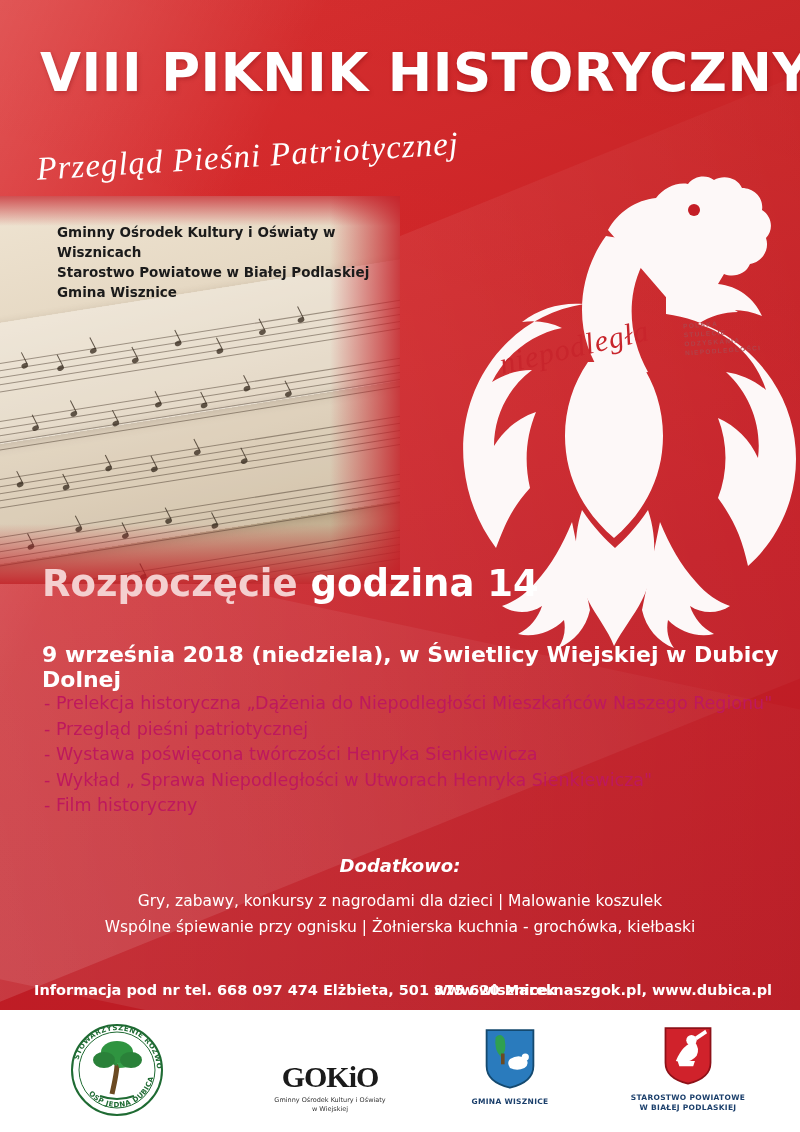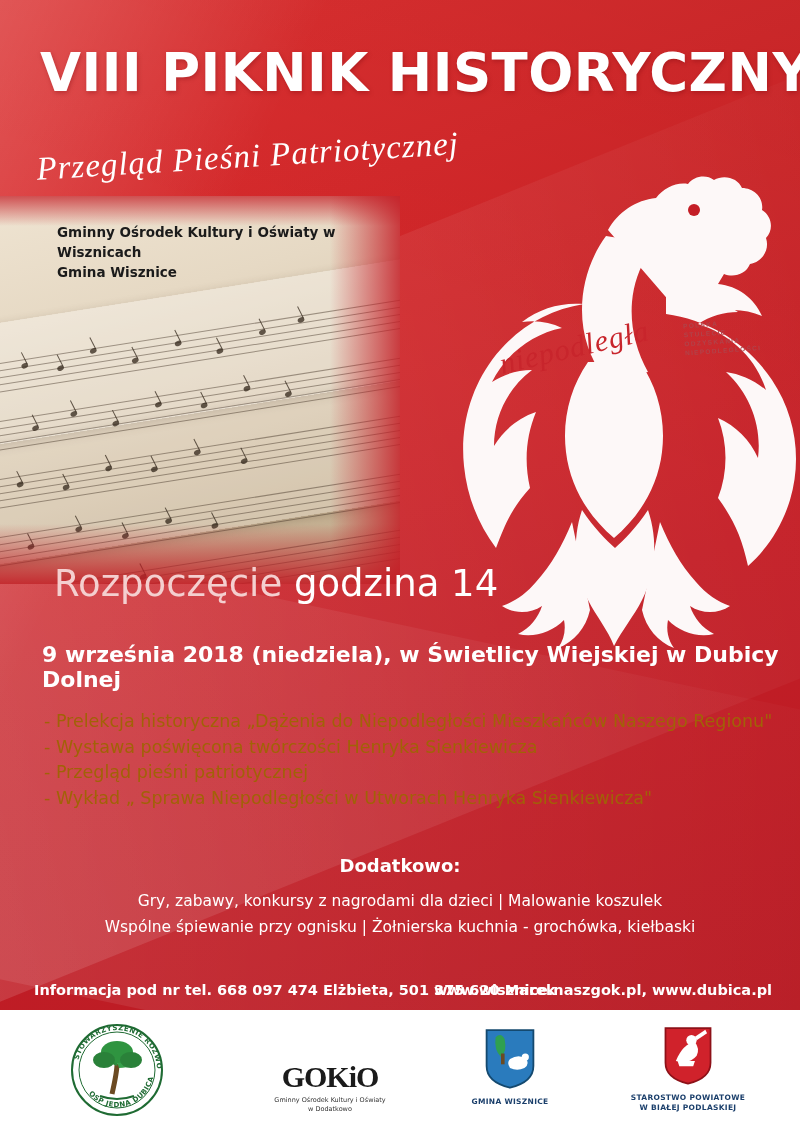--- a/index.html
+++ b/index.html
@@ -186,58 +186,59 @@
     color: #1b1b1b;
     font-size: 13.5px;
     font-weight: bold;
     line-height: 20px;
     font-family: "DejaVu Sans", sans-serif;
   }
 
   
   .start-line {
     position: absolute;
-    left: 54px; top: 562px;
+    left: 42px; top: 562px;
     font-size: 37px;
-    font-weight: normal;
+    font-weight: bold;
     font-family: "DejaVu Sans", sans-serif;
     color: #ffffff;
   }
   .start-line .light { color: #f4cfcf; }
 
   .date-line {
     position: absolute;
     left: 42px; top: 642px;
     font-size: 22px;
     font-weight: bold;
     color: #ffffff;
     font-family: "DejaVu Sans", sans-serif;
   }
 
   
   .program {
     position: absolute;
-    left: 44px; top: 709px;
+    left: 44px; top: 691px;
     width: 730px;
-    color: #a16207;
+    color: #be185d;
     font-size: 17.5px;
     line-height: 25.5px;
     font-family: "DejaVu Sans", sans-serif;
   }
 
   
   .extra-title {
     position: absolute;
     left: 0; top: 855px;
     width: 800px;
     text-align: center;
     font-size: 18px;
     font-weight: bold;
     color: #ffffff;
     font-family: "DejaVu Sans", sans-serif;
+    font-style: italic;
   }
   .extra-lines {
     position: absolute;
     left: 0; top: 888px;
     width: 800px;
     text-align: center;
     color: #ffffff;
     font-size: 15.5px;
     line-height: 26px;
     font-family: "DejaVu Sans", sans-serif;
@@ -410,35 +411,37 @@
     <div>POLSKA</div>
     <div>STULECIE ODZYSKANIA</div>
     <div>NIEPODLEGŁOŚCI</div>
   </div>
 
   <div class="title-main">VIII PIKNIK HISTORYCZNY</div>
   <div class="title-sub">Przegląd Pieśni Patriotycznej</div>
 
   <div class="organizers">
     <div>Gminny Ośrodek Kultury i Oświaty w Wisznicach</div>
+    <div>Starostwo Powiatowe w Białej Podlaskiej</div>
     <div>Gmina Wisznice</div>
   </div>
 
   <div class="start-line">
     <span class="light">Rozpoczęcie</span>
     <span>godzina 14</span>
   </div>
 
   <div class="date-line">9 września 2018 (niedziela), w Świetlicy Wiejskiej w Dubicy Dolnej</div>
 
   <div class="program">
     <div>- Prelekcja historyczna „Dążenia do Niepodległości Mieszkańców Naszego Regionu"</div>
+    <div>- Przegląd pieśni patriotycznej</div>
     <div>- Wystawa poświęcona twórczości Henryka Sienkiewicza</div>
-    <div>- Przegląd pieśni patriotycznej</div>
     <div>- Wykład „ Sprawa Niepodległości w Utworach Henryka Sienkiewicza"</div>
+    <div>- Film historyczny</div>
   </div>
 
   <div class="extra-title">Dodatkowo:</div>
   <div class="extra-lines">
     <div>Gry, zabawy, konkursy z nagrodami dla dzieci  |  Malowanie koszulek</div>
     <div>Wspólne śpiewanie przy ognisku  |  Żołnierska kuchnia - grochówka, kiełbaski</div>
   </div>
 
   <div class="contact">
     <span class="c-left">Informacja pod nr tel. 668 097 474 Elżbieta, 501 375 620 Marek</span>
@@ -468,21 +471,21 @@
         <text class="circ-text" font-size="8" fill="#1f6b33" font-weight="bold">
           <textPath href="#arcBot" startOffset="22%">OSP JEDNA DUBICA</textPath>
         </text>
       </svg>
     </div>
 
     <div class="logo logo2">
       <div class="gok-text">GOKiO</div>
       <div class="gok-sub">
         <div>Gminny Ośrodek Kultury i Oświaty</div>
-        <div>w Dodatkowo</div>
+        <div>w Wiejskiej</div>
       </div>
     </div>
 
     <div class="logo logo3">
       <svg viewBox="0 0 60 70" width="54" height="64" xmlns="http://www.w3.org/2000/svg">
         <path d="M4 4 h52 v40 q0 18 -26 24 q-26 -6 -26 -24 z" fill="#2a7bbd" stroke="#14496f" stroke-width="2"></path>
         <path d="M14 12 q6 -6 10 2 q3 14 -4 20 q-8 -8 -6 -22" fill="#2fa050"></path>
         <rect x="20" y="30" width="4" height="12" fill="#6b4a22"></rect>
         <path d="M30 36 q10 -6 18 0 q4 6 -2 10 q-8 4 -16 0 q-4 -6 0 -10 z" fill="#ffffff"></path>
         <circle cx="47" cy="34" r="4" fill="#ffffff"></circle>

